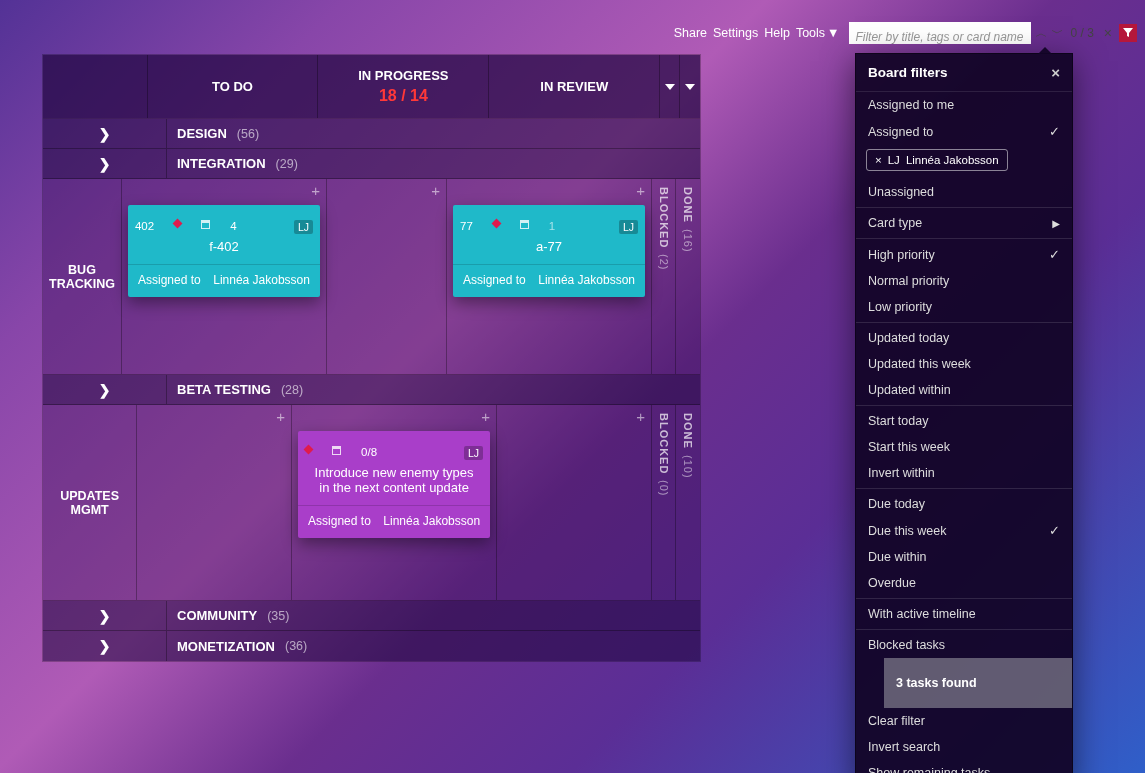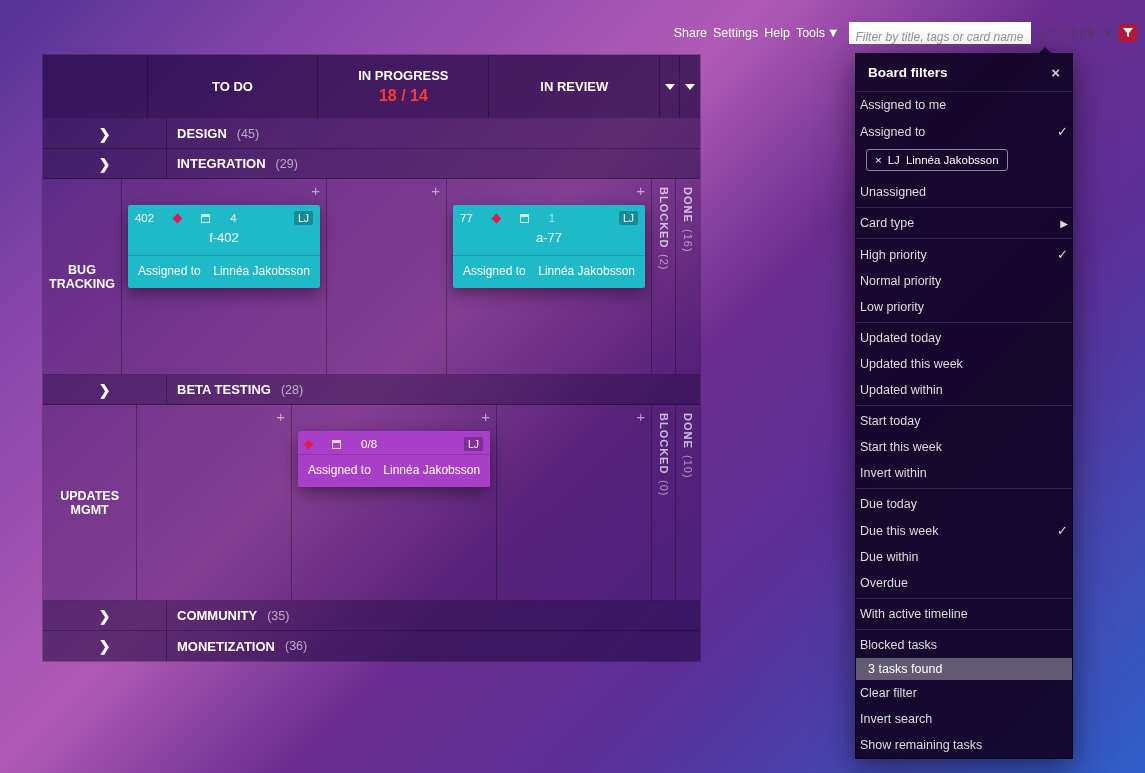--- a/index.html
+++ b/index.html
@@ -41,40 +41,40 @@
 .row.swim { height:auto; min-height:196px; align-items:stretch;}
 .row.swim .c-lane { display:flex; align-items:center; justify-content:center;}
 .row.swim .c-col { padding:6px; align-items:flex-start; justify-content:flex-start; flex-direction:column;}
 .row.swim .c-mini { writing-mode:vertical-rl; text-orientation:mixed; display:flex; align-items:center; justify-content:flex-start; padding-top:8px; gap:6px; font-size:11px; font-weight:700; letter-spacing:1px; color:rgba(255,255,255,0.7);}
 .mini-count { font-weight:400; font-size:11px; color:rgba(255,255,255,0.5);}
 .add-plus { position:absolute; top:4px; right:6px; color:rgba(255,255,255,0.55); font-size:15px; cursor:pointer; line-height:1;}
 
 .card { width:192px; border-radius:2px; box-shadow:0 6px 16px rgba(0,0,0,0.4); color:#fff; font-size:12px; margin-top:20px;}
 .card.teal { background:#1fb9c9;}
 .card.purple { background:#a93ec9;}
-.card-top { display:flex; align-items:center; gap:20px; padding:6px 7px 3px; font-size:11.5px;}
+.card-top { display:flex; gap:20px; padding:15px 7px 3px; font-size:11.5px;}
 .card-top .spacer{flex:1;}
 .card-top .av { background:rgba(0,0,0,0.25); padding:1px 4px; border-radius:2px; font-size:10.5px;}
 .diamond { transform:rotate(45deg); display:inline-block; width:7px; height:7px; background:#e01b4c;}
 .cal { display:inline-block; width:9px; height:9px; border:1px solid rgba(255,255,255,0.8); border-top:3px solid rgba(255,255,255,0.8);}
 .card-title { text-align:center; padding:2px 10px 10px; font-size:13px;}
 .card-sep { height:1px; background:rgba(0,0,0,0.15);}
 .card-assign { display:flex; justify-content:space-between; padding:8px 10px 10px; font-size:12px;}
 .card-assign .name { text-align:right;}
 
 .filterpanel { position:absolute; top:53px; right:72px; width:218px; background:rgba(18,4,38,0.94); border:1px solid rgba(0,0,0,0.4); box-shadow:0 8px 30px rgba(0,0,0,0.5);}
 .fp-arrow { position:absolute; top:-7px; right:20px; width:0;height:0;border-left:7px solid transparent;border-right:7px solid transparent;border-bottom:7px solid rgba(18,4,38,0.94);}
 .fp-header { display:flex; justify-content:space-between; align-items:center; padding:10px 12px; font-weight:700; font-size:13.5px; border-bottom:1px solid rgba(255,255,255,0.1);}
 .fp-close { cursor:pointer; font-size:15px; color:#ccc;}
-.fp-item { padding:6px 4px; font-size:12.5px; cursor:pointer; display:flex; justify-content:space-between; align-items:center; color:#ddd;}
+.fp-item { padding:6px 12px; font-size:12.5px; cursor:pointer; display:flex; justify-content:space-between; align-items:center; color:#ddd;}
 .fp-sep { height:1px; background:rgba(255,255,255,0.12); margin:2px 0;}
 .fp-chip-row { padding:4px 10px 8px;}
 .fp-chip { border:1px solid rgba(255,255,255,0.5); border-radius:3px; padding:4px 8px; font-size:11.5px; display:inline-flex; align-items:center; gap:6px;}
 .fp-chip .x { cursor:pointer;}
-.fp-result { background:rgba(160,160,170,0.55); padding:4px 12px; font-size:12.5px; font-weight:400; color:#fff;}
+.fp-result { background:rgba(160,160,170,0.55); padding:18px 12px; font-size:12.5px; font-weight:700; color:#fff;margin-left:28px;}
 .check { font-size:13px;}
 .chevr { font-size:10px;}
 .caret-down{width:0;height:0;border-left:5px solid transparent;border-right:5px solid transparent;border-top:6px solid #fff;display:inline-block;}
 .expand-ico { color:#fff; font-size:14px;}
 </style>
 </head>
 <body>
 
 <div class="topbar">
   <div class="toplinks">
@@ -118,21 +118,21 @@
         <span class="caret-down"></span>
       </div>
   </div>
 
   <div class="row lane">
     <div class="cell c-lane">
         <span class="expand-ico">❯</span>
       </div>
     <div class="lane-body">
         <span>DESIGN</span>
-        <span class="lane-count">(45)</span>
+        <span class="lane-count">(56)</span>
       </div>
   </div>
 
   <div class="row lane">
     <div class="cell c-lane">
         <span class="expand-ico">❯</span>
       </div>
     <div class="lane-body">
         <span>INTEGRATION</span>
         <span class="lane-count">(29)</span>
@@ -210,20 +210,21 @@
     <div class="cell c-col">
       <span class="add-plus">+</span>
       <div class="card purple">
         <div class="card-top">
           <span class="diamond"></span>
           <span class="cal"></span>
           <span>0/8</span>
           <span class="spacer"></span>
           <span class="av">LJ</span>
         </div>
+        <div class="card-title">Introduce new enemy types in the next content update</div>
         <div class="card-sep"></div>
         <div class="card-assign">
           <span>Assigned to</span>
           <span class="name">Linnéa Jakobsson</span>
         </div>
       </div>
     </div>
     <div class="cell c-col">
         <span class="add-plus">+</span>
       </div>

